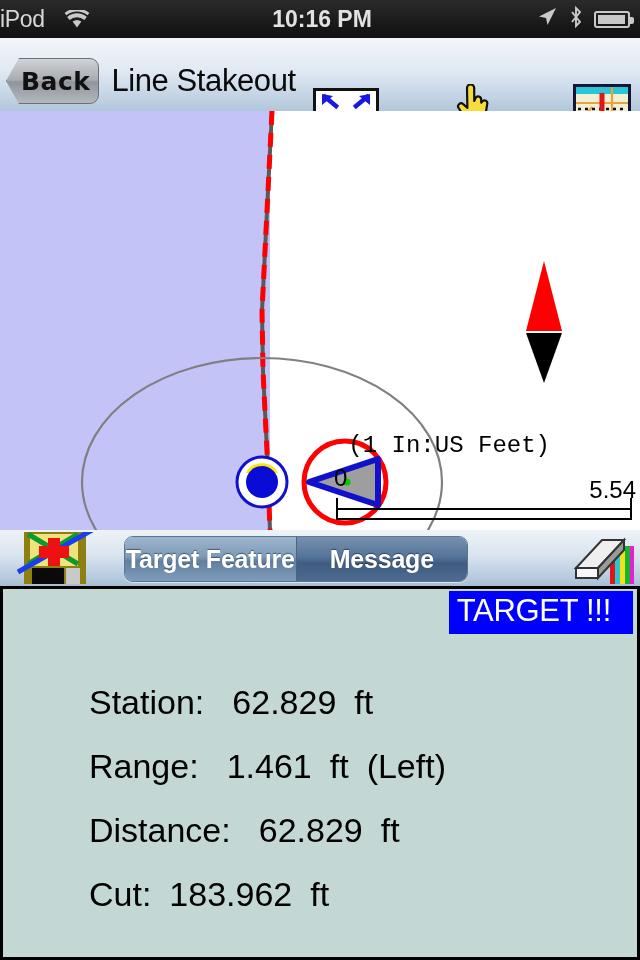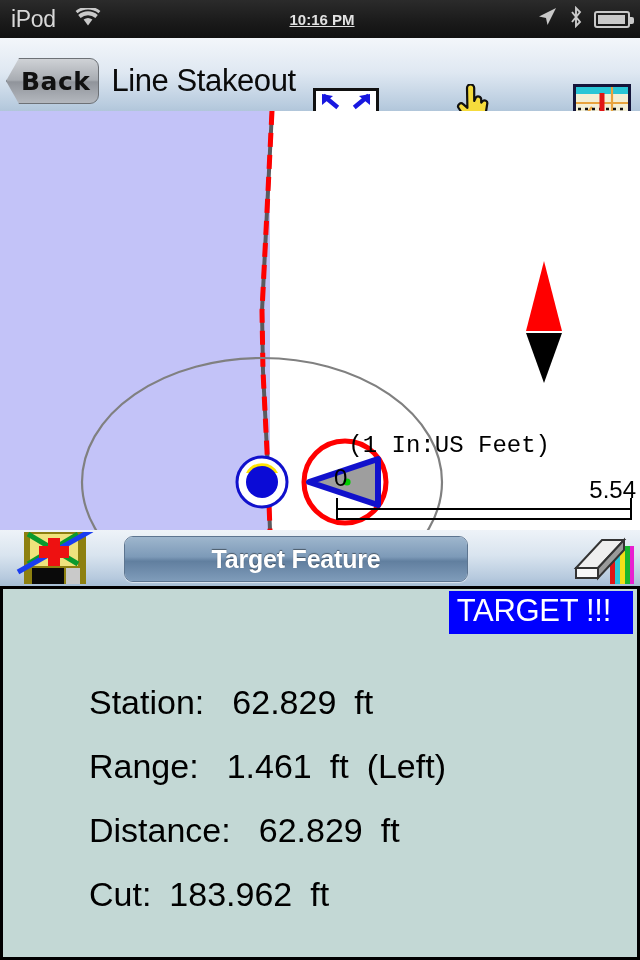--- a/index.html
+++ b/index.html
@@ -9,24 +9,24 @@
     background:#000; overflow:hidden;
   }
   #app { position:relative; width:640px; height:960px; background:#fff; }
 
   
   .statusbar{
     position:absolute; left:0; top:0; width:640px; height:38px;
     background:linear-gradient(to bottom,#2b2b2b 0%,#1b1b1b 55%,#111 100%);
     display:flex; align-items:center; color:#d8d8d8;
   }
-  .sb-left{ display:flex; align-items:center; gap:19px; padding-left:11px; }
+  .sb-left{ display:flex; align-items:flex-end; gap:19px; padding-left:0; }
   .sb-carrier{ font-size:23px; letter-spacing:-0.3px; color:#d8d8d8; }
   .sb-center{ position:absolute; left:4px; right:0; text-align:center;
-              font-size:15px; font-weight:bold; color:#e2e2e2; letter-spacing:0px;text-decoration:underline;}
+              font-size:23px; font-weight:bold; color:#e2e2e2; letter-spacing:0px;}
   .sb-right{ position:absolute; right:10px; display:flex; align-items:center; gap:11px; }
   .batt{ position:relative; width:36px; height:17px; border:2px solid #c9c9c9;
          border-radius:3px; }
   .batt:after{ content:""; position:absolute; right:-6px; top:4px; width:4px; height:7px;
                background:#c9c9c9; border-radius:0 2px 2px 0; }
   .batt i{ position:absolute; left:2px; top:2px; bottom:2px; width:27px; background:#c9c9c9;
            display:block; }
 
   
   .navbar{
@@ -259,20 +259,23 @@
         <path d="M40 6 h12 v8 h9 v12 h-9 v8 h-12 v-8 h-9 v-12 h9 Z" fill="#ee1111"></path>
         <rect x="24" y="36" width="32" height="16" fill="#0a0a0a"></rect>
         <rect x="58" y="36" width="14" height="16" fill="#c9c9c9"></rect>
       </svg>
     </div>
 
     <div class="segment">
       <div class="seg off">
         <span>Target Feature</span>
       </div>
+      <div class="seg on">
+        <span>Message</span>
+      </div>
     </div>
 
     <div class="tb-icon-right">
       <svg width="100%" height="100%" viewBox="0 0 72 52">
         <g>
           <rect x="48" y="14" width="5" height="38" fill="#e01515"></rect>
           <rect x="53" y="14" width="5" height="38" fill="#29c6d6"></rect>
           <rect x="58" y="14" width="5" height="38" fill="#f2e018"></rect>
           <rect x="63" y="14" width="5" height="38" fill="#17b52e"></rect>
           <rect x="68" y="14" width="4" height="38" fill="#e81fd0"></rect>

